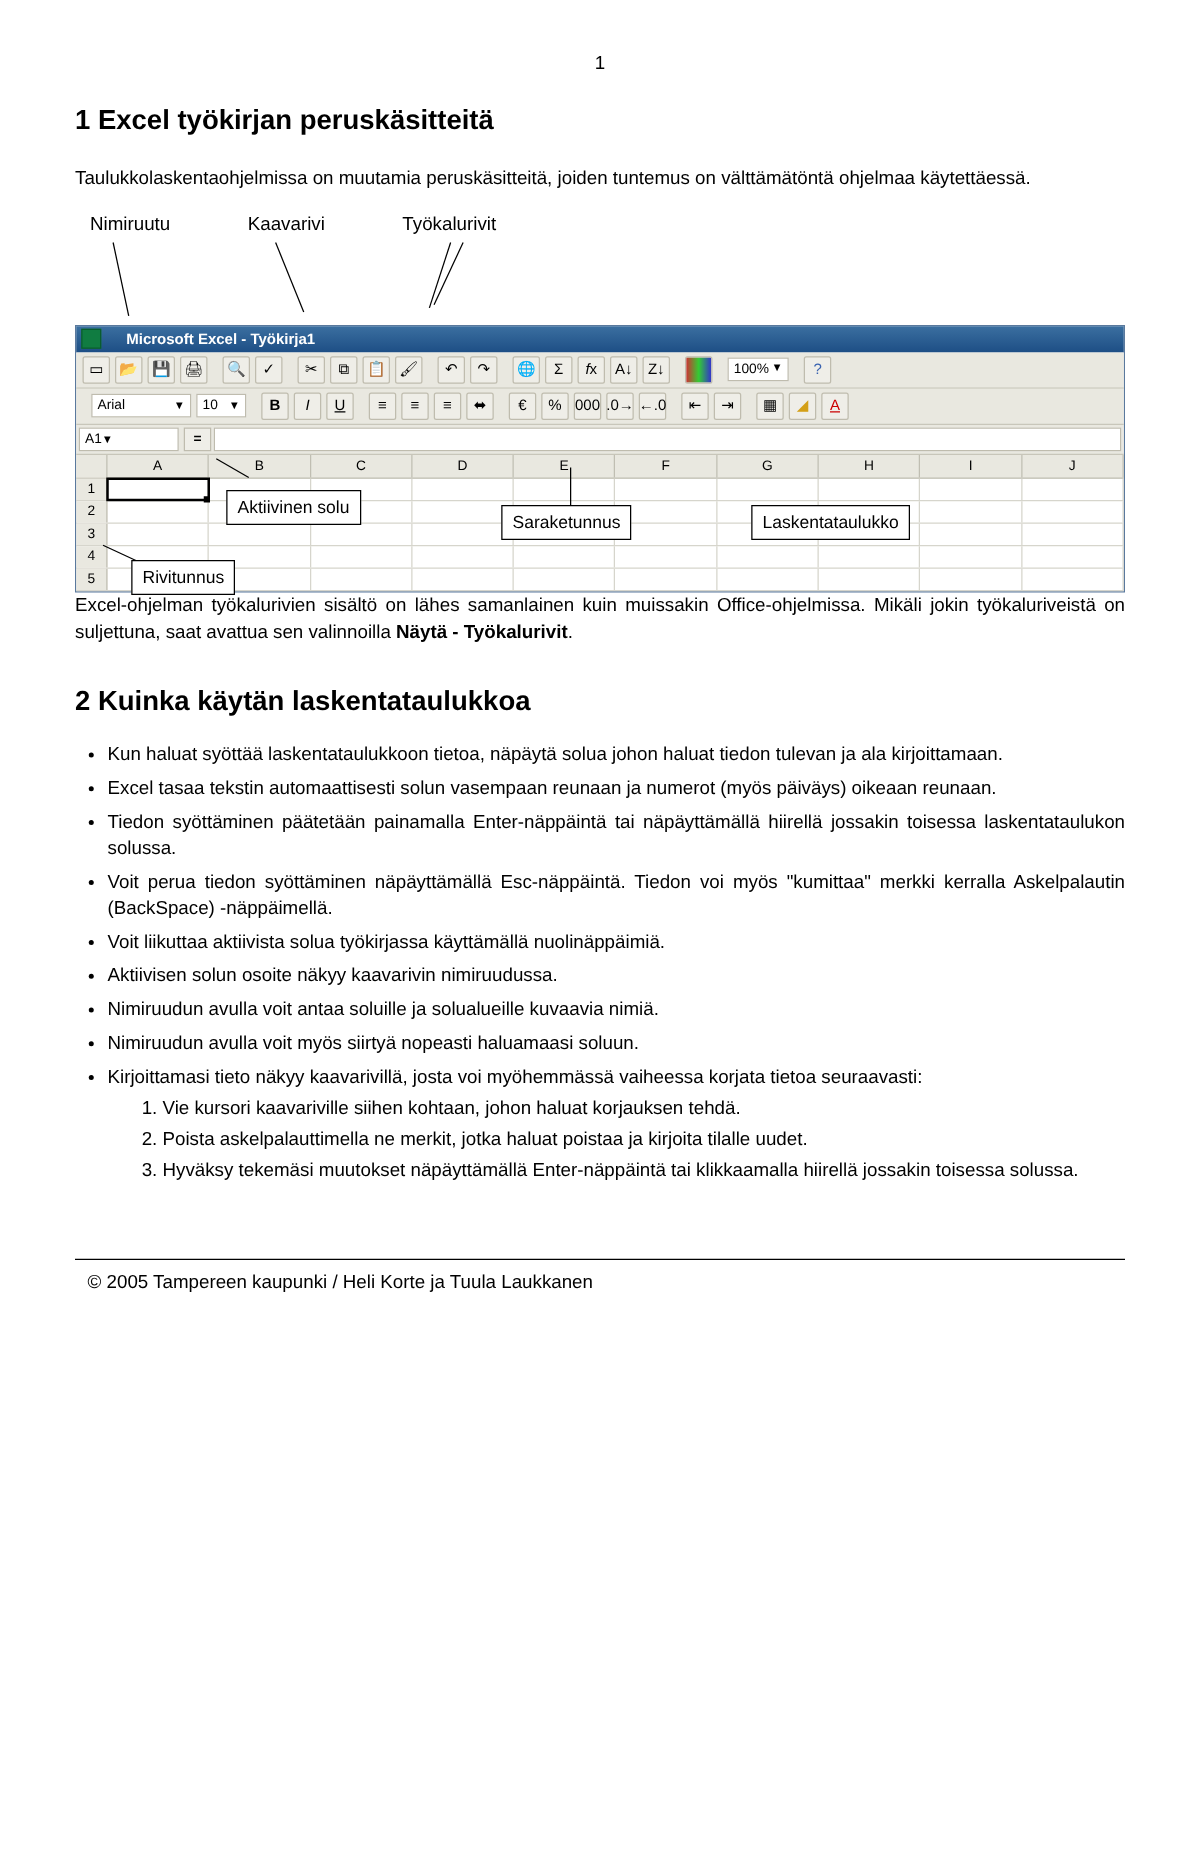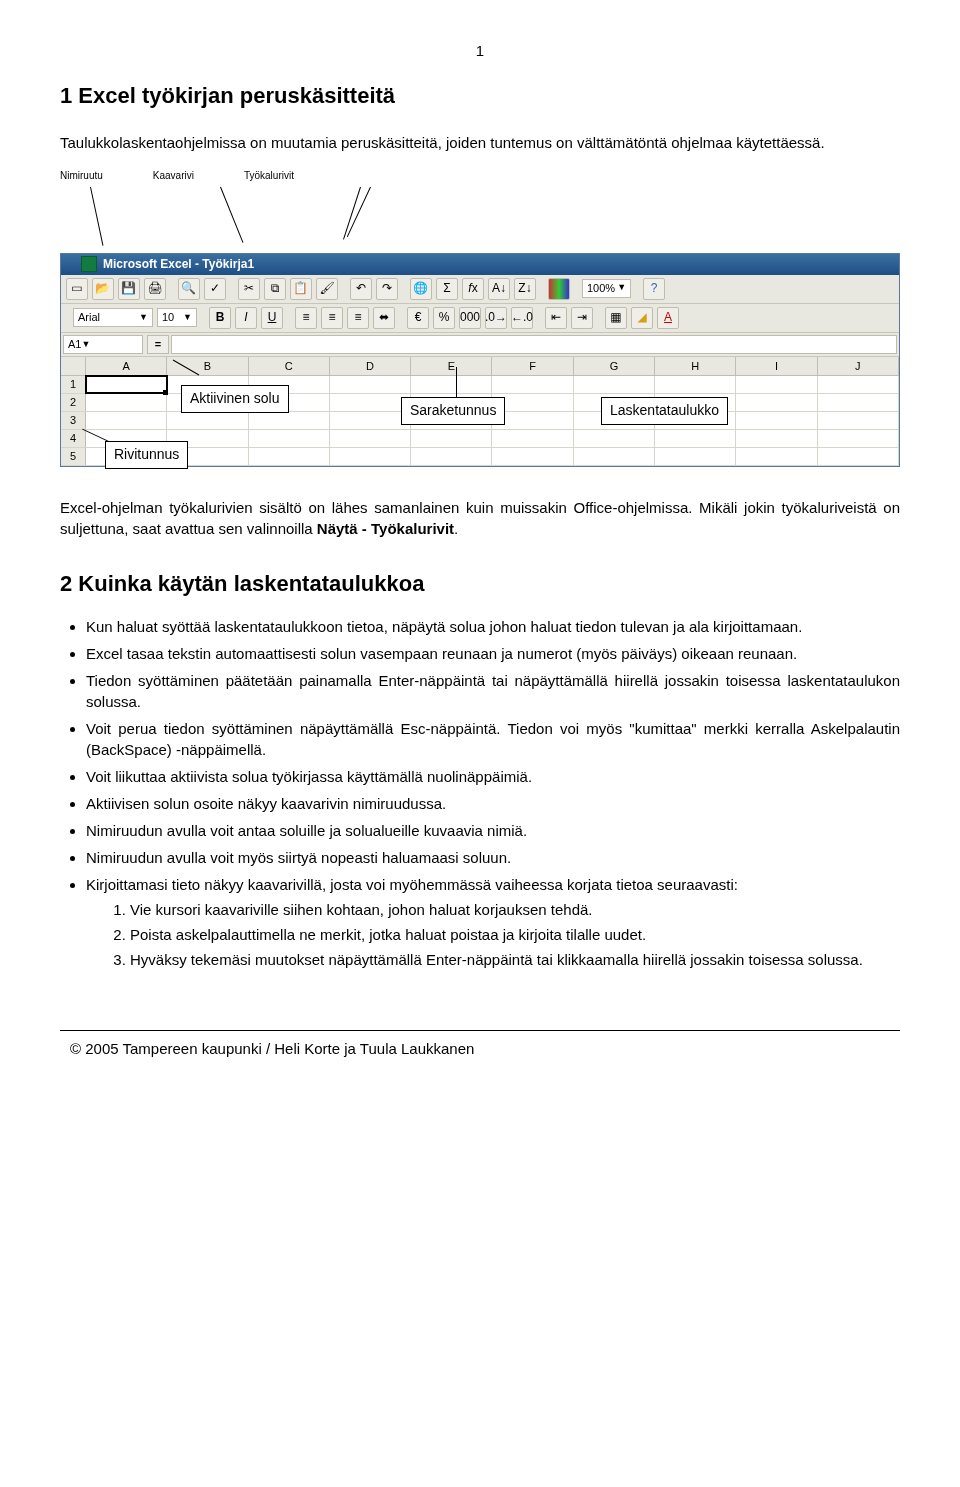--- a/index.html
+++ b/index.html
@@ -10,21 +10,21 @@
     color: #000;
     background: #fff;
     width: 840px;
     line-height: 1.4;
   }
   .page-num { text-align: center; font-size: 15px; margin-bottom: 20px; }
   h1 { font-size: 22px; font-weight: bold; margin: 10px 0 20px; }
   h2 { font-size: 22px; font-weight: bold; margin: 30px 0 16px; }
   p { margin: 0 0 16px; text-align: justify; }
   .label-row { display: flex; gap: 50px; align-items: flex-start; margin-bottom: 4px; }
-  .term { font-size: 10px; }
+  .term { font-size: 15px; margin-left: 12px; }
   .infobox {
     border: 1px solid #000;
     padding: 6px 10px;
     max-width: 260px;
     font-size: 15px;
     line-height: 1.35;
   }
   .leaders-wrap { position: relative; height: 60px; }
   .leader {
     position: absolute;
@@ -37,22 +37,22 @@
     border: 1px solid #5a799d;
     margin-top: 6px;
     position: relative;
     font-size: 11px;
   }
   .titlebar {
     background: linear-gradient(#3b6fa0, #1d4e85);
     color: #fff;
     display: flex;
     align-items: center;
-    padding: 2px 20px;
-    gap: 6px;
+    padding: 2px 4px;
+    gap: 20px;
     font-weight: bold;
     font-size: 12px;
   }
   .xl-icon {
     width: 14px; height: 14px;
     background: #107c41;
     display: inline-block;
     border: 1px solid #0a5c2f;
   }
   .menubar {
@@ -417,21 +417,21 @@
     <div class="callout" style="left:340px;top:40px">Saraketunnus</div>
     <div class="callout-line" style="left:395px;top:10px;width:1px;height:30px"></div>
 
     <div class="callout" style="left:540px;top:40px">Laskentataulukko</div>
 
     <div class="callout" style="left:44px;top:84px">Rivitunnus</div>
     <div class="callout-line" style="left:20px;top:78px;width:30px;height:1px;transform:rotate(25deg)"></div>
   </div>
 </div>
 
-<p style="margin-top:30px">
+<p style="">
   <span>Excel-ohjelman työkalurivien sisältö on lähes samanlainen kuin muissakin Office-ohjelmissa. Mikäli jokin työkaluriveistä on suljettuna, saat avattua sen valinnoilla </span><span class="bold">Näytä - Työkalurivit</span><span>.</span>
 </p>
 
 <h2>2 Kuinka käytän laskentataulukkoa</h2>
 
 <ul class="bullets">
   <li>Kun haluat syöttää laskentataulukkoon tietoa, näpäytä solua johon haluat tiedon tulevan ja ala kirjoittamaan.</li>
   <li>Excel tasaa tekstin automaattisesti solun vasempaan reunaan ja numerot (myös päiväys) oikeaan reunaan.</li>
   <li>Tiedon syöttäminen päätetään painamalla Enter-näppäintä tai näpäyttämällä hiirellä jossakin toisessa laskentataulukon solussa.</li>
   <li>Voit perua tiedon syöttäminen näpäyttämällä Esc-näppäintä. Tiedon voi myös "kumittaa" merkki kerralla Askelpalautin (BackSpace) -näppäimellä.</li>

